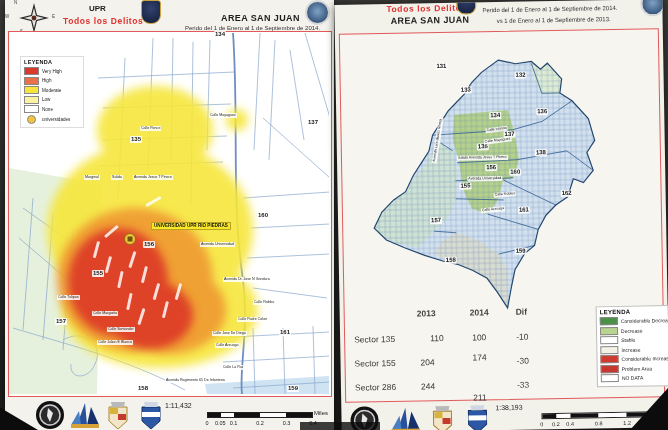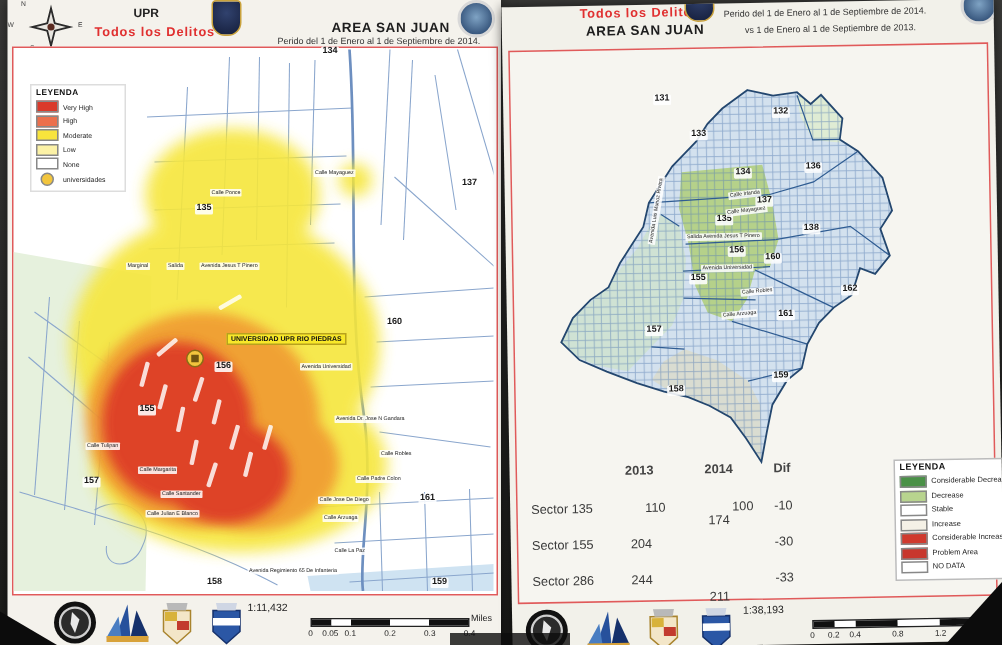--- a/index.html
+++ b/index.html
@@ -346,26 +346,26 @@
     <div class="street" style="left:143px;top:205px;transform:rotate(-4deg)">Calle Arzuaga</div>
     <div class="street" style="left:78px;top:135px;transform:rotate(-80deg)">Avenida Luis Munoz Rivera</div>
 
     <div class="tbl">
       <div class="cell" style="left:77px;top:305px;font-weight:bold;color:#444">2013</div>
       <div class="cell" style="left:130px;top:305px;font-weight:bold;color:#444">2014</div>
       <div class="cell" style="left:176px;top:305px;font-weight:bold;color:#444">Dif</div>
 
       <div class="cell" style="left:14px;top:330px">Sector 135</div>
       <div class="cell" style="left:90px;top:330px">110</div>
-      <div class="cell" style="left:148px;top:330px">100</div>
+      <div class="cell" style="left:132px;top:330px">100</div>
       <div class="cell" style="left:176px;top:330px">-10</div>
 
       <div class="cell" style="left:14px;top:354px">Sector 155</div>
       <div class="cell" style="left:80px;top:354px">204</div>
-      <div class="cell" style="left:132px;top:339px">174</div>
+      <div class="cell" style="left:132px;top:350px">174</div>
       <div class="cell" style="left:176px;top:354px">-30</div>
 
       <div class="cell" style="left:14px;top:378px">Sector 286</div>
       <div class="cell" style="left:80px;top:378px">244</div>
       <div class="cell" style="left:132px;top:390px">211</div>
       <div class="cell" style="left:176px;top:378px">-33</div>
     </div>
 
     <div class="legendbox" style="left:256px;top:306px;width:70px;border:.8px solid #bbb">
       <div class="ltitle" style="font-size:6px">LEYENDA</div>

